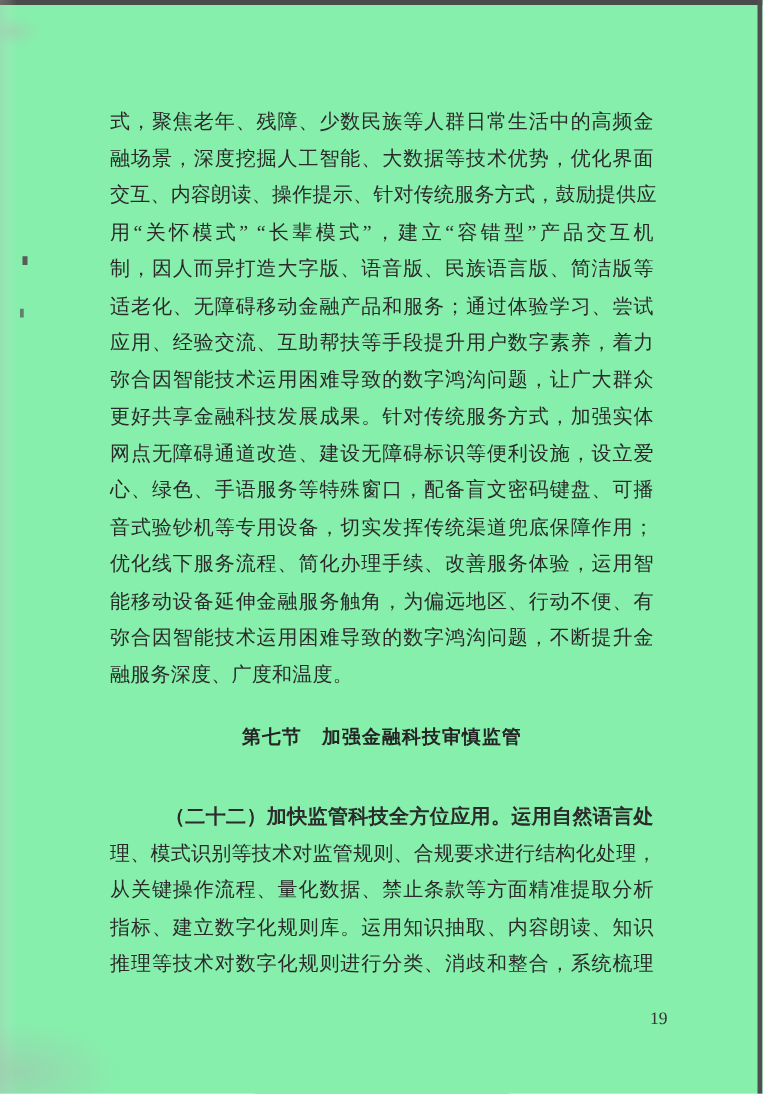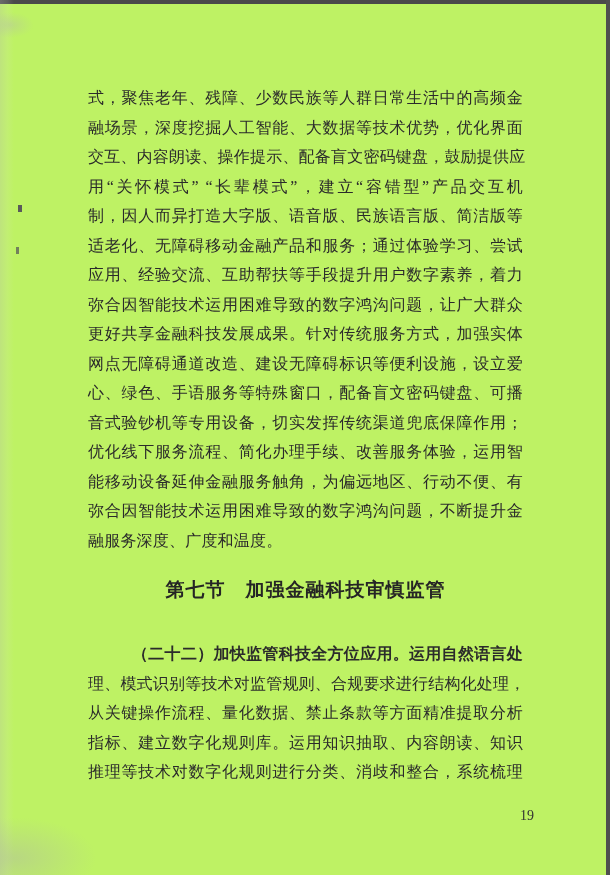--- a/index.html
+++ b/index.html
@@ -5,21 +5,21 @@
   html, body { margin: 0; padding: 0; }
   body {
     width: 610px; height: 875px;
     background: #ffffff;
     font-family: "Liberation Serif", "DejaVu Serif", serif;
     overflow: hidden;
   }
   .page {
     position: relative;
     width: 610px; height: 875px;
-    background: #bef264;
+    background: #86efac;
   }
   
   .edge-top {
     position: absolute; top: 0; left: 0;
     width: 610px; height: 4px;
     background: #4a4a4a;
   }
   .edge-right {
     position: absolute; top: 0; right: 0;
     width: 4px; height: 875px;
@@ -64,21 +64,21 @@
     letter-spacing: 0.2px;
   }
   .line.last {
     text-align: center;
     text-align-last: left;
   }
   .line.indent { padding-left: 44px; width: 391px; font-weight: bold; }
   .heading {
     position: absolute;
     left: 0; top: 575px; width: 435px;
-    font-size: 19px; line-height: 30px;
+    font-size: 15px; line-height: 30px;
     font-weight: bold;
     text-align: center;
     color: #252525;
     letter-spacing: 1px;
   }
   .page-number {
     position: absolute;
     left: 498px; top: 808px;
     width: 36px;
     text-align: right;
@@ -97,21 +97,21 @@
   <div class="smudge-topleft"></div>
   <div class="smudge-bottomleft"></div>
   <div class="tick tick-1"></div>
   <div class="tick tick-2"></div>
 
   <div class="text-col">
 
     <div class="para para-1">
       <div class="line">式，聚焦老年、残障、少数民族等人群日常生活中的高频金</div>
       <div class="line">融场景，深度挖掘人工智能、大数据等技术优势，优化界面</div>
-      <div class="line">交互、内容朗读、操作提示、配备盲文密码键盘，鼓励提供应</div>
+      <div class="line">交互、内容朗读、操作提示、针对传统服务方式，鼓励提供应</div>
       <div class="line">用“关怀模式” “长辈模式”，建立“容错型”产品交互机</div>
       <div class="line">制，因人而异打造大字版、语音版、民族语言版、简洁版等</div>
       <div class="line">适老化、无障碍移动金融产品和服务；通过体验学习、尝试</div>
       <div class="line">应用、经验交流、互助帮扶等手段提升用户数字素养，着力</div>
       <div class="line">弥合因智能技术运用困难导致的数字鸿沟问题，让广大群众</div>
       <div class="line">更好共享金融科技发展成果。针对传统服务方式，加强实体</div>
       <div class="line">网点无障碍通道改造、建设无障碍标识等便利设施，设立爱</div>
       <div class="line">心、绿色、手语服务等特殊窗口，配备盲文密码键盘、可播</div>
       <div class="line">音式验钞机等专用设备，切实发挥传统渠道兜底保障作用；</div>
       <div class="line">优化线下服务流程、简化办理手续、改善服务体验，运用智</div>

